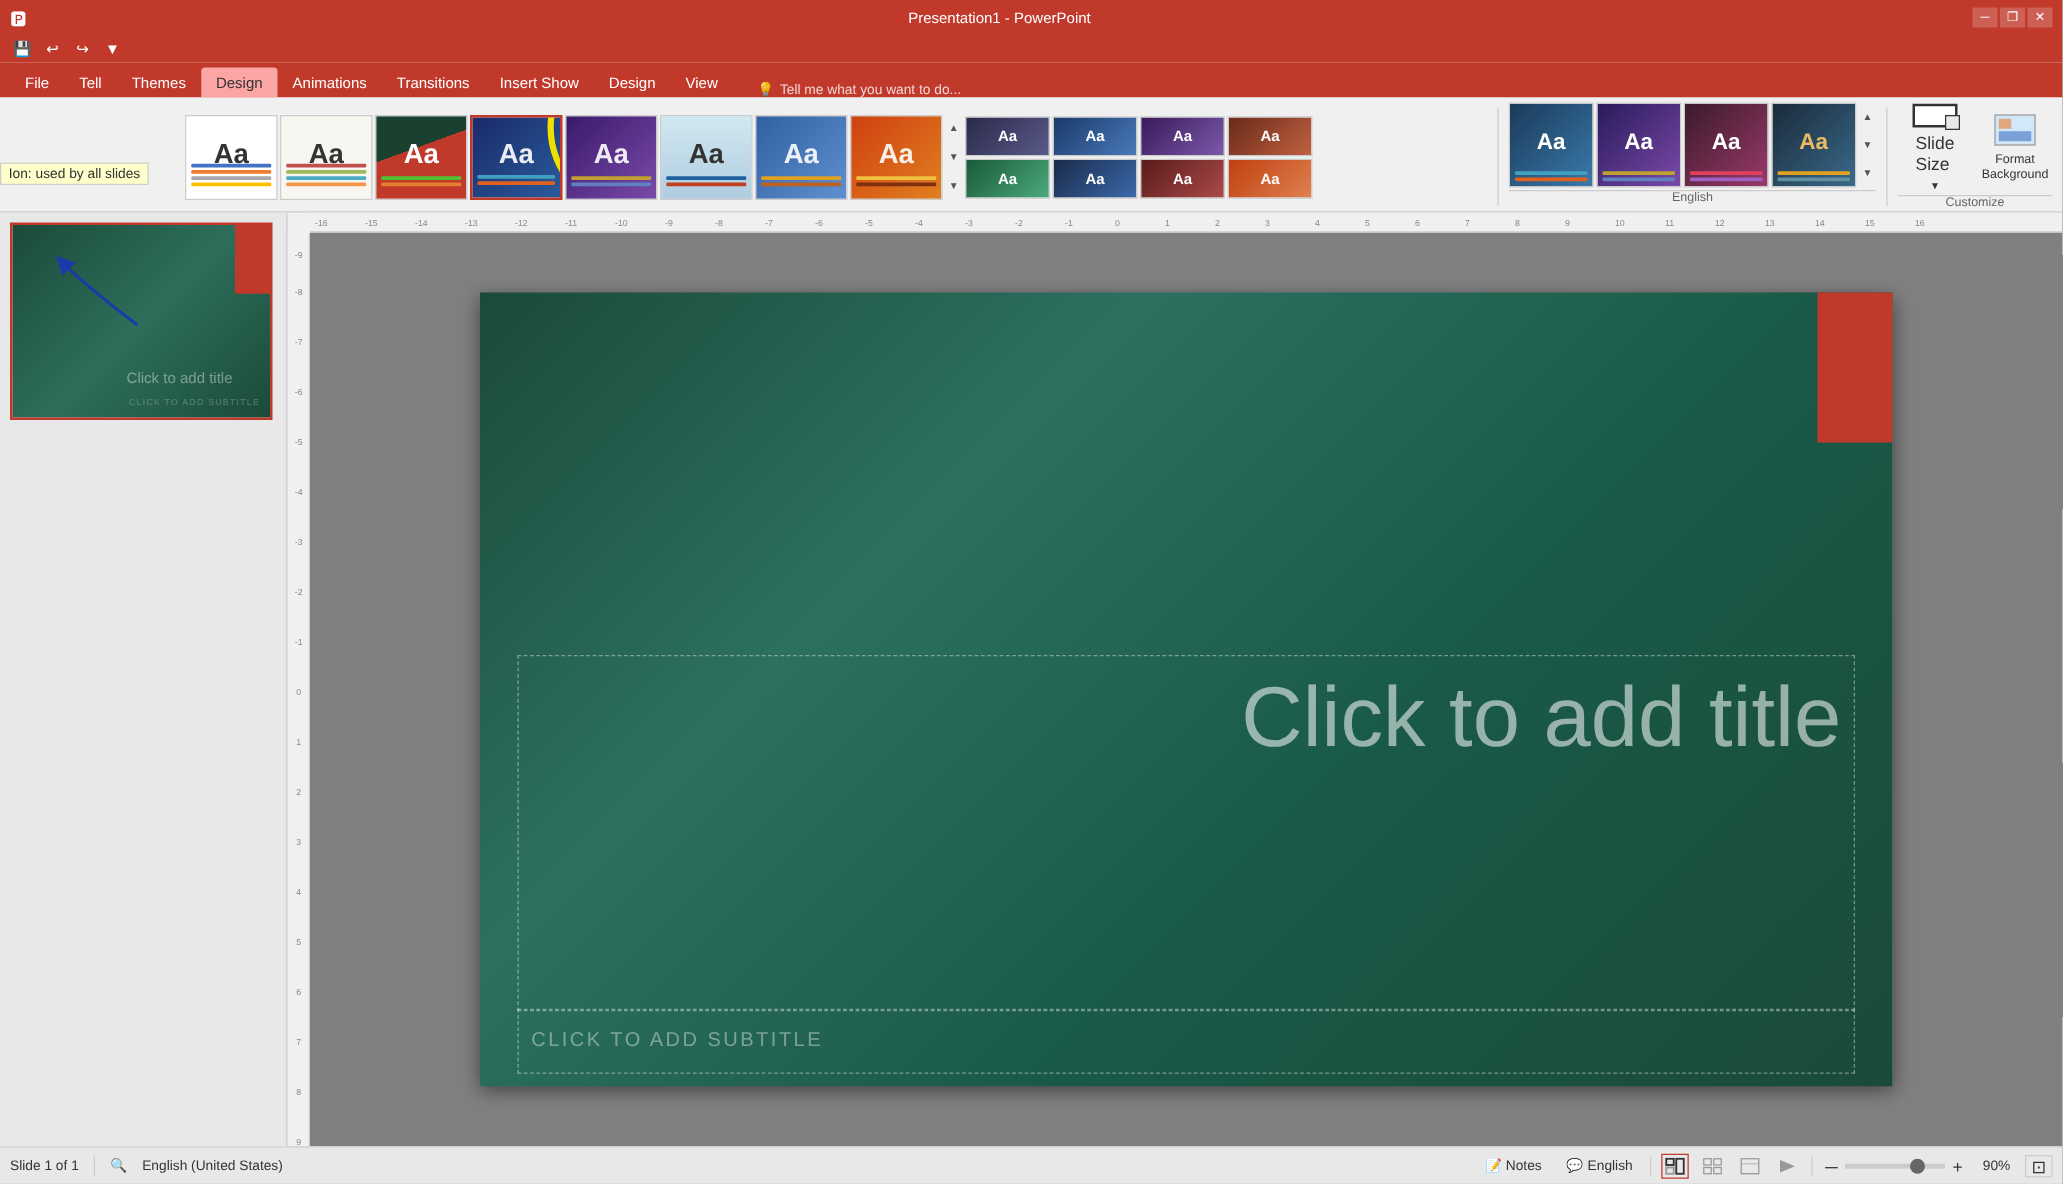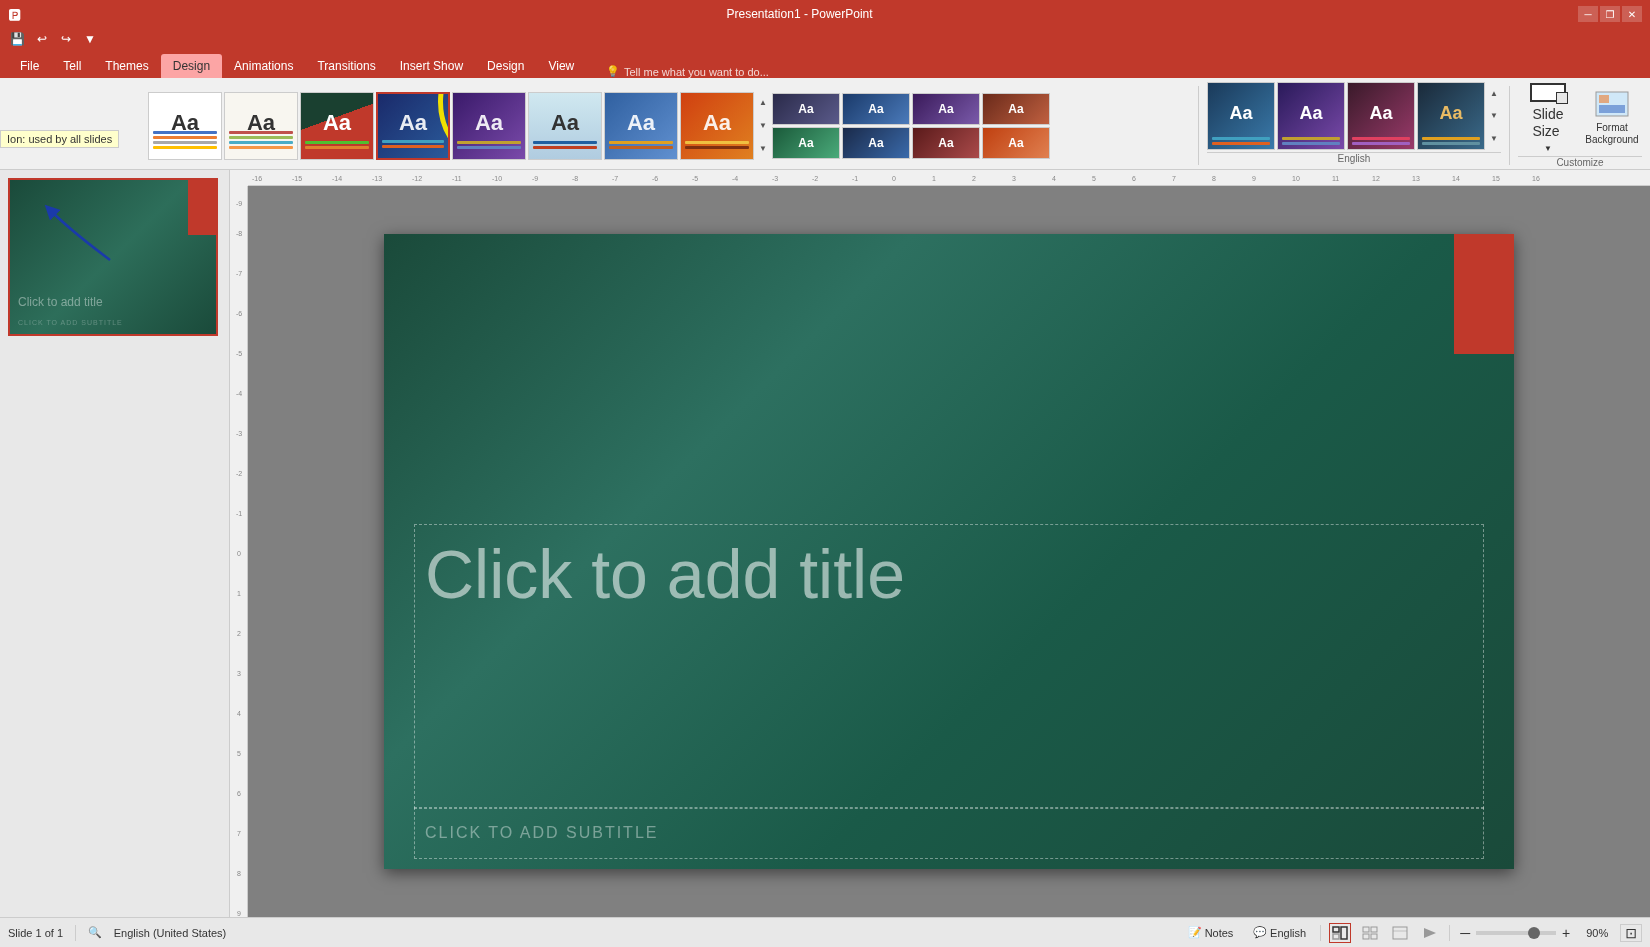--- a/index.html
+++ b/index.html
@@ -638,21 +638,21 @@
       </div>
     </div>
     <div class="ribbon-section-label">Customize</div>
   </div>
 </div>
 
 <div id="tooltip">
   <span>Ion: used by all slides</span>
 </div>
 
-<div id="main-area" style="height:calc(947px - 28px - 22px - 28px - 92px - 30px);display:flex;">
+<div id="main-area" style="height:calc(947px - 28px - 22px - 28px - 92px - 30px);display:flex;text-align:right;">
 
   <div id="slide-panel">
     <div class="slide-thumb-container">
 
       <div class="slide-thumb">
         <div class="slide-thumb-red-rect"></div>
 
         <div style="position:absolute;bottom:25px;left:8px;right:30px;font-size:12px;color:rgba(255,255,255,0.4);font-weight:200;">Click to add title</div>
         <div style="position:absolute;bottom:8px;left:8px;right:8px;font-size:7px;color:rgba(255,255,255,0.25);letter-spacing:1px;">CLICK TO ADD SUBTITLE</div>
 

